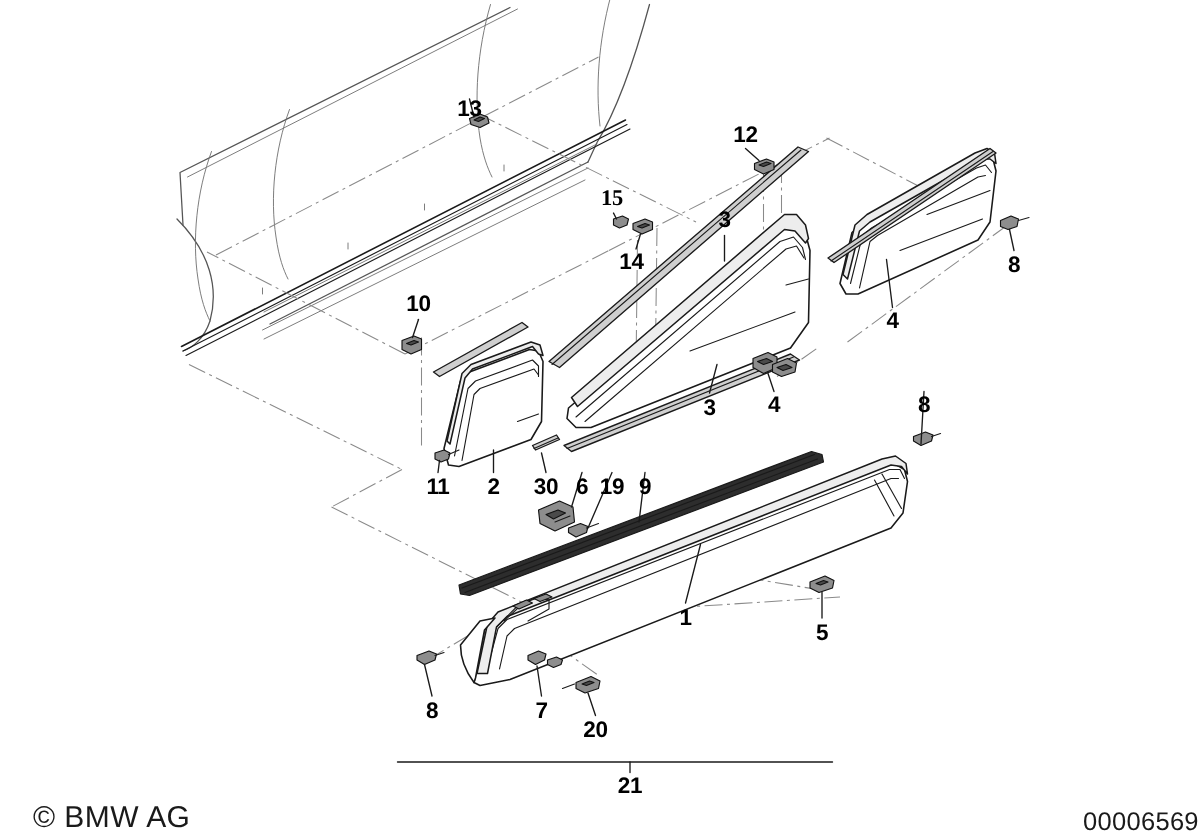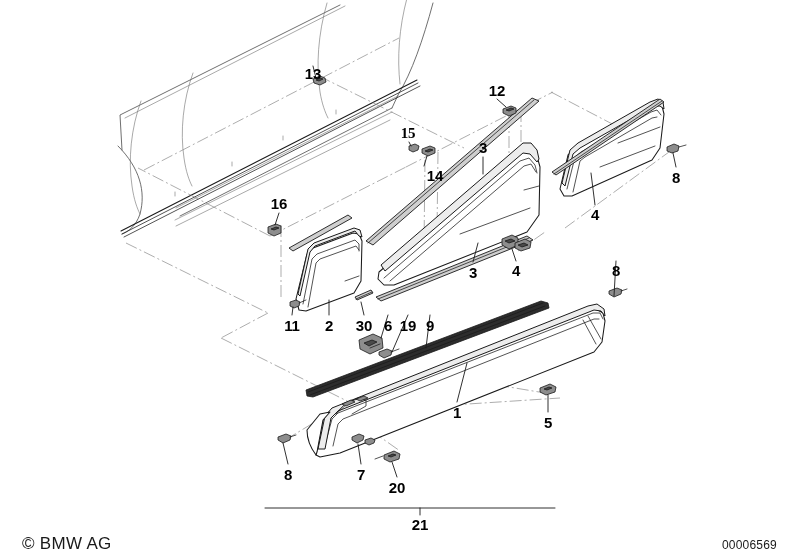--- a/index.html
+++ b/index.html
@@ -37,27 +37,27 @@
   }
   .footer-text {
     position: absolute;
     font-family: "Liberation Sans", sans-serif;
     color: #1a1a1a;
     white-space: nowrap;
   }
   #copyright {
     left: 22px;
     top: 534px;
-    font-size: 17px;
+    font-size: 20px;
     letter-spacing: 0.3px;
   }
   #drawing-number {
     left: 722px;
     top: 538px;
-    font-size: 12px;
+    font-size: 17px;
     letter-spacing: 0.2px;
   }
 </style>
 </head>
 <body>
 
 <div id="diagram-root">
 
   <svg id="diagram-svg" viewBox="0 0 799 559">
     <defs>
@@ -329,24 +329,24 @@
       <path class="lead" d="M265 508 L555 508"></path>
       <path class="lead" d="M420 508 L420 515"></path>
     </g>
 
   </svg>
 
   <div class="callout" style="left:313px; top:73px;">13</div>
   <div class="callout" style="left:497px; top:90px;text-align:right;">12</div>
   <div class="callout" style="left:408px; top:133px;font-family:Liberation Serif, serif;">15</div>
   <div class="callout" style="left:483px; top:147px;">3</div>
-  <div class="callout" style="left:421px; top:175px;margin-left:14px;">14</div>
+  <div class="callout" style="left:421px; top:175px;">14</div>
   <div class="callout" style="left:676px; top:177px;">8</div>
   <div class="callout" style="left:595px; top:214px;">4</div>
-  <div class="callout" style="left:279px; top:203px;">16</div>
+  <div class="callout" style="left:279px; top:203px;">10</div>
   <div class="callout" style="left:473px; top:272px;">3</div>
   <div class="callout" style="left:516px; top:270px;">4</div>
   <div class="callout" style="left:616px; top:270px;">8</div>
   <div class="callout" style="left:292px; top:325px;">11</div>
   <div class="callout" style="left:329px; top:325px;">2</div>
   <div class="callout" style="left:364px; top:325px;">30</div>
   <div class="callout" style="left:388px; top:325px;">6</div>
   <div class="callout" style="left:408px; top:325px;">19</div>
   <div class="callout" style="left:430px; top:325px;">9</div>
   <div class="callout" style="left:457px; top:412px;">1</div>

